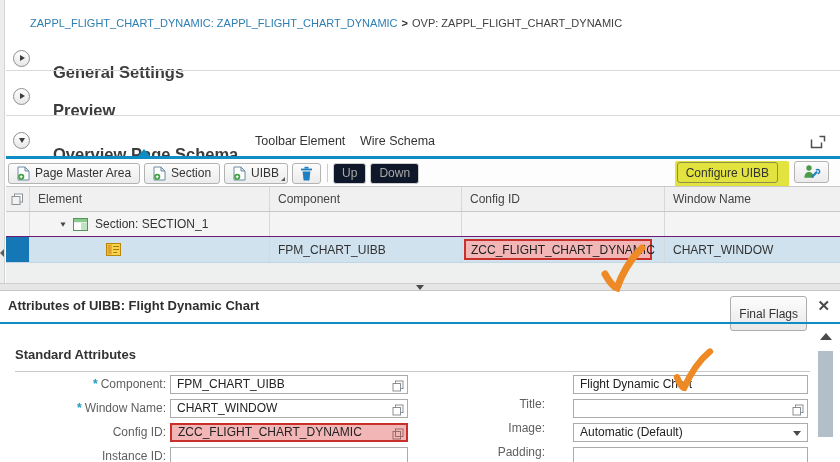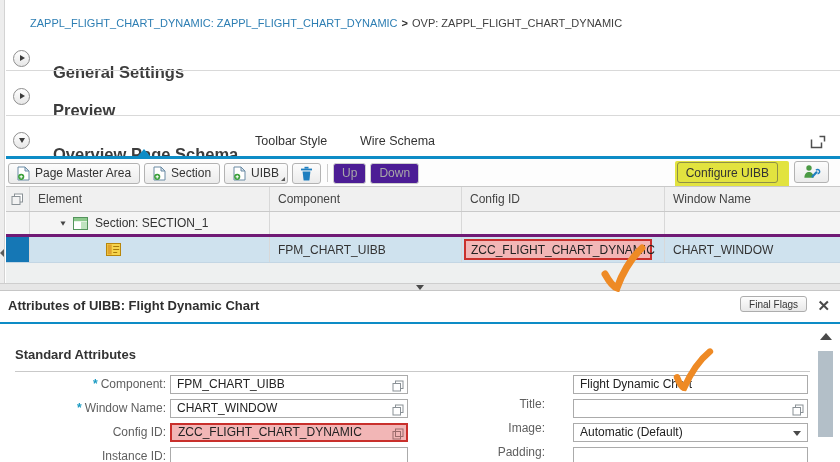--- a/index.html
+++ b/index.html
@@ -32,60 +32,60 @@
   .detach-btn { position:absolute; right:14px; top:135px; cursor:pointer; }
   .tab-underline { position:absolute; left:6px; right:0; top:156px; height:3px; background:#0d8cc6; }
   .tab-pointer { position:absolute; left:138px; top:149px; width:0; height:0;
     border-left:6px solid transparent; border-right:6px solid transparent; border-bottom:7px solid #0d8cc6; }
 
   
   .toolbar { position:absolute; left:6px; right:0; top:159px; height:28px; background:#fdfdfd; display:flex; align-items:center; padding:0 2px; }
   .btn { height:21px; display:inline-flex; align-items:center; gap:5px; padding:0 8px;
     border:1px solid #b3b3b3; border-radius:3px; background:linear-gradient(#fcfcfc,#ebebeb);
     font-size:12px; color:#333; margin-right:4px; cursor:pointer; position:relative; white-space:nowrap; }
-  .btn.disabled { color:#a8a8a8; border-color:#cfcfcf; background:#4c1d95; cursor:default; }
+  .btn.disabled { color:#a8a8a8; border-color:#cfcfcf; background:#0f172a; cursor:default; }
   .btn.icon-only { padding:0 7px; }
   .menu-corner { position:absolute; right:2px; bottom:2px; width:0; height:0;
     border-left:4px solid transparent; border-bottom:4px solid #5a5a5a; }
   .tb-sep { width:1px; height:18px; background:#cccccc; margin:0 5px 0 2px; }
   .toolbar-right { position:absolute; right:7px; top:2px; display:flex; align-items:flex-start; }
   .hl-wrap { background:#e2e33f; border-radius:2px; padding:1px 2px 5px 2px; margin-right:5px; }
   .btn.configure { background:#e2e33f; border-color:#8f9046; margin:0; }
 
   
   .schema-table { position:absolute; left:6px; right:0; top:186px; border-top:1px solid #c9c9c9; font-size:12px; color:#333; }
   .t-row { display:grid; grid-template-columns:24px 240px 192px 203px 1fr; align-items:stretch; }
   .t-row > div { display:flex; align-items:center; border-right:1px solid #d8d8d8; overflow:hidden; white-space:nowrap; }
   .t-row > div:last-child { border-right:none; }
   .t-head { height:25px; background:#f0f0f0; border-bottom:1px solid #c9c9c9; color:#444; }
   .t-head > div { padding-left:8px; }
   .t-head > div:first-child { padding-left:5px; }
-  .row1 { height:25px; background:#f4f4f4; border-bottom:3px solid #701a75; }
+  .row1 { height:25px; background:#f4f4f4; border-bottom:1px solid #701a75; }
   .row2 { height:26px; background:#cfe2ee; border-bottom:1px solid #c3d6e4; cursor:pointer; }
   .row-selector { justify-content:center; }
   .row2 .row-selector { background:#1577b5; }
   .cell-el-1 { padding-left:30px; gap:7px; cursor:pointer; }
   .cell-el-2 { padding-left:76px; gap:6px; }
   .cell-pad { padding-left:8px; }
   .cfg-hl { margin-left:2px; height:21px; width:188px; border:2px solid #c9302c; background:#f2b6b6;
     display:flex; align-items:center; padding-left:5px; color:#222; }
   .empty-area { position:absolute; left:6px; right:0; top:263px; height:20px; background:#eef0f0; }
 
   
   .h-splitter { position:absolute; left:0; right:0; top:283px; height:8px; background:#e6e6e6;
     border-top:1px solid #cecece; border-bottom:1px solid #c6c6c6; cursor:row-resize; }
   .h-splitter .grip { position:absolute; left:416px; top:1px; width:0; height:0;
     border-left:4px solid transparent; border-right:4px solid transparent; border-top:5px solid #4a4a4a; }
 
   
   .attr-panel { position:absolute; left:0; right:0; top:291px; bottom:0; background:#fff; }
   .attr-title { position:absolute; left:8px; top:7px; font-size:13px; font-weight:bold; color:#2f2f2f; }
-  .final-flags { position:absolute; right:33px; top:5px; height:16px; display:inline-flex; align-items:center;
+  .final-flags { position:absolute; right:33px; top:5px; height:35px; display:inline-flex; align-items:center;
     padding:0 8px; border:1px solid #adadad; border-radius:3px; background:linear-gradient(#fdfdfd,#e8e8e8);
-    font-size:10px; color:#333; cursor:pointer; }
+    font-size:12px; color:#333; cursor:pointer; }
   .close-x { position:absolute; right:10px; top:6px; font-size:15px; font-weight:bold; color:#4a4a4a; cursor:pointer; }
   .attr-underline { position:absolute; left:0; right:0; top:31px; height:2px; background:#0d8cc6; }
   .grp-title { position:absolute; left:15px; top:56px; font-size:13px; font-weight:bold; color:#333; }
   .grp-divider { position:absolute; left:15px; right:30px; top:80px; height:1px; background:#c9c9c9; }
 
   .form-col { position:absolute; top:84px; }
   .form-col.left { left:0; width:420px; }
   .form-col.right { left:430px; width:385px; }
   .form-row { display:flex; align-items:center; height:18px; margin-bottom:6px; }
   .flabel { font-size:12px; color:#5f5f5f; text-align:right; white-space:nowrap; }
@@ -142,21 +142,21 @@
     <span class="sec-title">Preview</span>
   </div>
   <div class="divider" style="top:115px;"></div>
 
   <div class="sec-head" style="top:128px; height:24px;">
     <span class="circle-btn">
         <i class="tri-down"></i>
       </span>
     <span class="sec-title">Overview Page Schema</span>
   </div>
-  <span class="tab" style="left:255px;">Toolbar Style</span>
+  <span class="tab" style="left:255px;">Toolbar Element</span>
   <span class="tab" style="left:360px;">Wire Schema</span>
   <span class="detach-btn">
     <svg width="16" height="14" viewBox="0 0 16 14">
         <path d="M1.5 4.5 v8 h10 v-5" fill="none" stroke="#4f4f4f" stroke-width="1.5"></path>
         <path d="M9.5 1.5 h5 v5" fill="none" stroke="#4f4f4f" stroke-width="1.5"></path>
       </svg>
   </span>
   <div class="tab-underline"></div>
   <div class="tab-pointer"></div>
 

